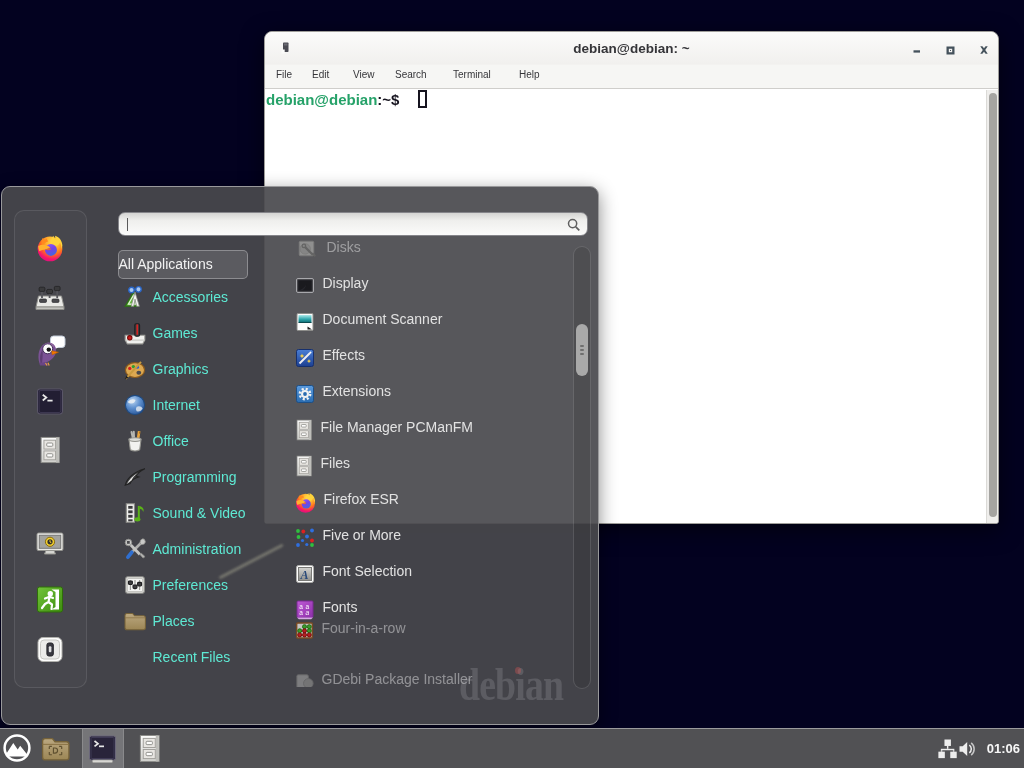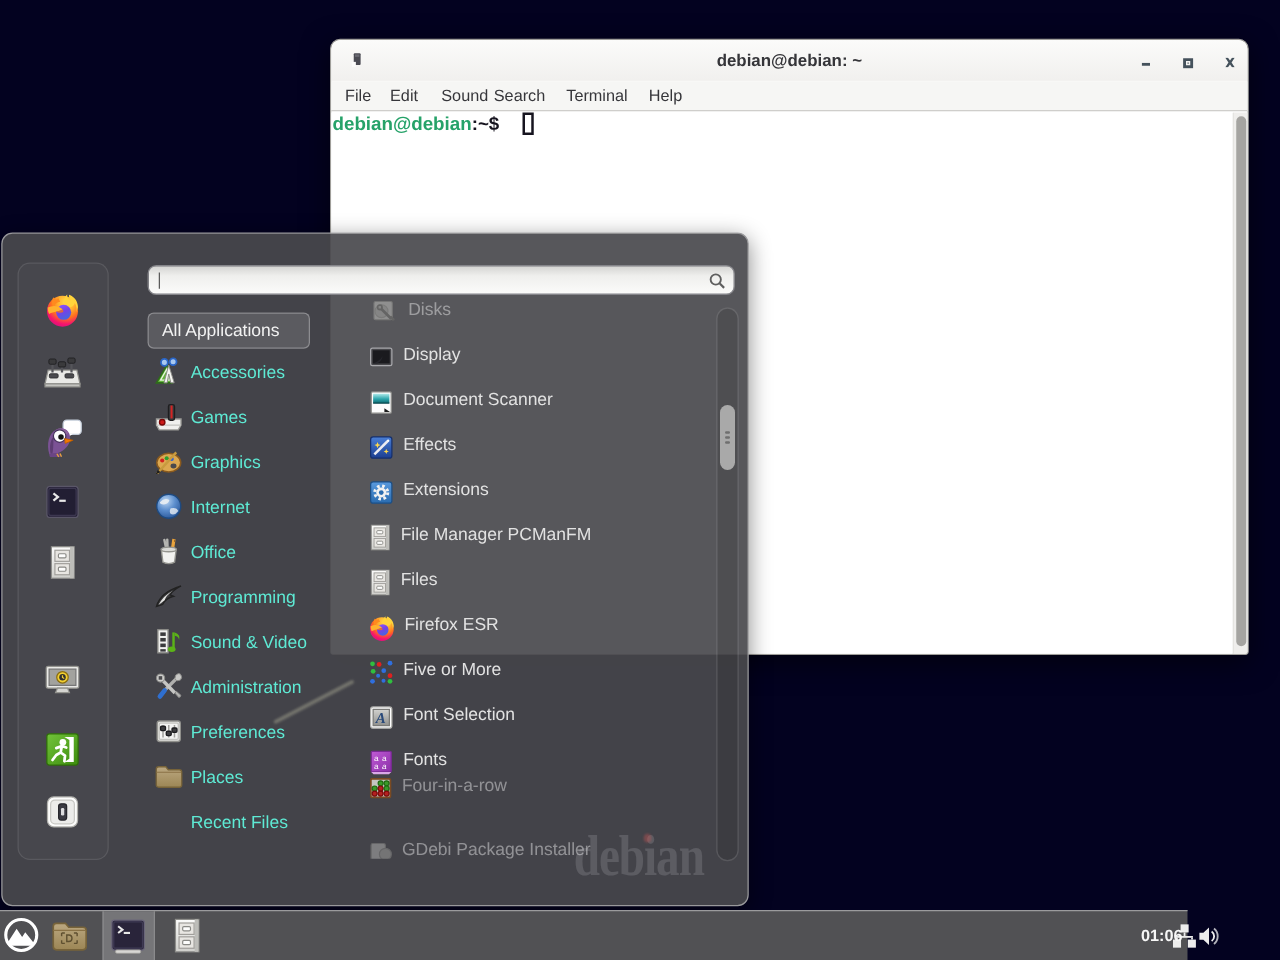--- a/index.html
+++ b/index.html
@@ -1,37 +1,37 @@
 <!DOCTYPE html>
 <html><head><meta charset="utf-8">
 <style>
 *{margin:0;padding:0;box-sizing:border-box}
 html,body{width:1024px;height:768px;overflow:hidden}
 body{background:#030220;font-family:"Liberation Sans",sans-serif;position:relative}
 #term{position:absolute;left:264px;top:31px;width:735px;height:493px;background:#fff;border:1px solid #9f9e9a;border-radius:8px 8px 3px 3px;box-shadow:0 6px 22px rgba(0,0,0,.55)}
 #tbar{position:absolute;left:0;top:0;width:100%;height:33px;background:linear-gradient(#fbfbfa,#f1f0ee);border-radius:8px 8px 0 0;border-bottom:1px solid #f3f2f0}
 #title{position:absolute;left:0;right:0;top:9px;text-align:center;font-size:13.5px;font-weight:bold;color:#353539}
-#mbar{position:absolute;left:0;top:33px;width:100%;height:24px;background:#f6f6f4;border-bottom:1px solid #cfcecb;font-size:13px;color:#36363a}
+#mbar{position:absolute;left:0;top:33px;width:100%;height:24px;background:#f6f6f4;border-bottom:1px solid #cfcecb;font-size:10px;color:#36363a}
 #mbar span{position:absolute;top:4px}
 #tcontent{position:absolute;left:0;top:58px;bottom:0;right:12px;background:#fff;font-family:Liberation Sans, sans-serif;font-size:15px;font-weight:bold;white-space:pre}
 #prompt{position:absolute;left:1px;top:0px;height:20px;line-height:20px}
 #cursor{position:absolute;left:153px;top:0px;width:9px;height:18px;border:2px solid #16141f}
 #tscroll{position:absolute;right:0;top:58px;bottom:0;width:12px;background:#efeeec;border-left:1px solid #dbdad7;border-radius:0 0 2px 0}
 #tthumb{position:absolute;left:1.5px;top:3px;width:8px;height:424px;background:#a5a4a1;border-radius:5px}
 .wbtn{position:absolute;top:0;color:#47545e}
-#bar{position:absolute;left:0;top:728px;width:950px;height:40px;background:#515154;border-top:1px solid #9b9b9d}
+#bar{position:absolute;left:0;top:728px;width:1024px;height:40px;background:#515154;border-top:1px solid #9b9b9d}
 #clock{position:absolute;right:4px;top:12px;font-size:13px;font-weight:bold;color:#f7f7f7}
 .tbico{position:absolute;top:5px}
 #termbtn{position:absolute;left:82px;top:0;width:42px;height:40px;background:#757578;border-left:1px solid #8a8a8c;border-right:1px solid #8a8a8c}
 #panel{position:absolute;left:0.5px;top:186px;width:598px;height:539px;background:rgba(73,73,77,0.92);border:1.5px solid #99999b;border-radius:9px;box-shadow:0 5px 18px rgba(0,0,0,.45);color:#e3e3e3}
 #sidebox{position:absolute;left:12px;top:23px;width:73px;height:478px;border:1px solid rgba(255,255,255,.10);background:rgba(255,255,255,.025);border-radius:10px}
 .sico{position:absolute;left:48.5px;transform:translateX(-50%)}
 #search{position:absolute;left:116px;top:25px;width:470px;height:24px;border:1px solid #85858a;border-radius:7px;background:linear-gradient(#d4d4d2 0%,#efefed 35%,#fbfbfa 100%)}
 #scursor{position:absolute;left:8px;top:5px;width:1.5px;height:13px;background:#5a5a5a}
-#allapps{position:absolute;left:116px;top:63px;width:130px;height:29px;background:rgba(255,255,255,.13);border:1px solid rgba(255,255,255,.30);border-radius:5px;font-size:14px;color:#f2f2f2;line-height:27px;padding-left:11px}
+#allapps{position:absolute;left:116px;top:63px;width:130px;height:29px;background:rgba(255,255,255,.13);border:1px solid rgba(255,255,255,.30);border-radius:5px;font-size:14px;color:#f2f2f2;line-height:27px;}
 .cat{position:absolute;left:121px;width:175px;height:36px;display:flex;align-items:center;font-size:14px;color:#5eead4}
 .cat svg{flex:0 0 auto;width:24px;height:24px;margin-right:6px}
 .app svg{flex:0 0 auto;margin-right:7px}
 .app{position:absolute;left:292px;width:280px;height:36px;display:flex;align-items:flex-start;font-size:14px;color:#e2e2e2}
 .dim{color:rgba(255,255,255,.42)}
 #applist{position:absolute;left:0;top:0;width:598px;height:500px;overflow:hidden}
 #ascroll{position:absolute;left:571px;top:59px;width:18px;height:443px;background:rgba(0,0,0,.10);border:1px solid rgba(255,255,255,.14);border-radius:9px}
 #athumb{position:absolute;left:2px;top:77px;width:12px;height:52px;background:#a9a9a9;border-radius:6px}
 .adot{position:absolute;left:4px;width:4px;height:2px;background:#6f6f6f;border-radius:1px}
 #wmark{position:absolute;left:457px;top:475px;font-family:"Liberation Serif",serif;font-size:46px;font-weight:bold;color:rgba(235,235,242,.15);letter-spacing:-1px;line-height:46px;transform:scaleX(0.82);transform-origin:0 0}
@@ -55,21 +55,21 @@
         <path d="M0.5 0.5 h8 v8 h-8 Z M2.8 2.8 v3.4 h3.4 V2.8 Z" fill="#45525c" fill-rule="evenodd"></path>
         <rect x="4" y="4" width="1" height="1" fill="#45525c"></rect>
       </svg>
     <svg class="wbtn" style="left:714.5px;top:14px" width="8" height="8" viewBox="0 0 9 9">
         <path d="M0.3 0.3 h2.4 l1.8 2.3 1.8-2.3 h2.4 L5.9 4.5 8.7 8.7 H6.3 L4.5 6.4 2.7 8.7 H0.3 L3.1 4.5 Z" fill="#45525c"></path>
       </svg>
   </div>
   <div id="mbar">
     <span style="left:11px">File</span>
       <span style="left:47px">Edit</span>
-      <span style="left:88px">Sound</span>
+      <span style="left:88px">View</span>
       <span style="left:130px">Search</span>
       <span style="left:188px">Terminal</span>
       <span style="left:254px">Help</span>
   </div>
   <div id="tcontent"><div id="prompt"><span style="color:#26a269">debian@debian</span><span style="color:#16141f">:~$</span></div><div id="cursor"></div></div>
   <div id="tscroll">
       <div id="tthumb"></div>
     </div>
 </div>
 <svg width="0" height="0" style="position:absolute">

